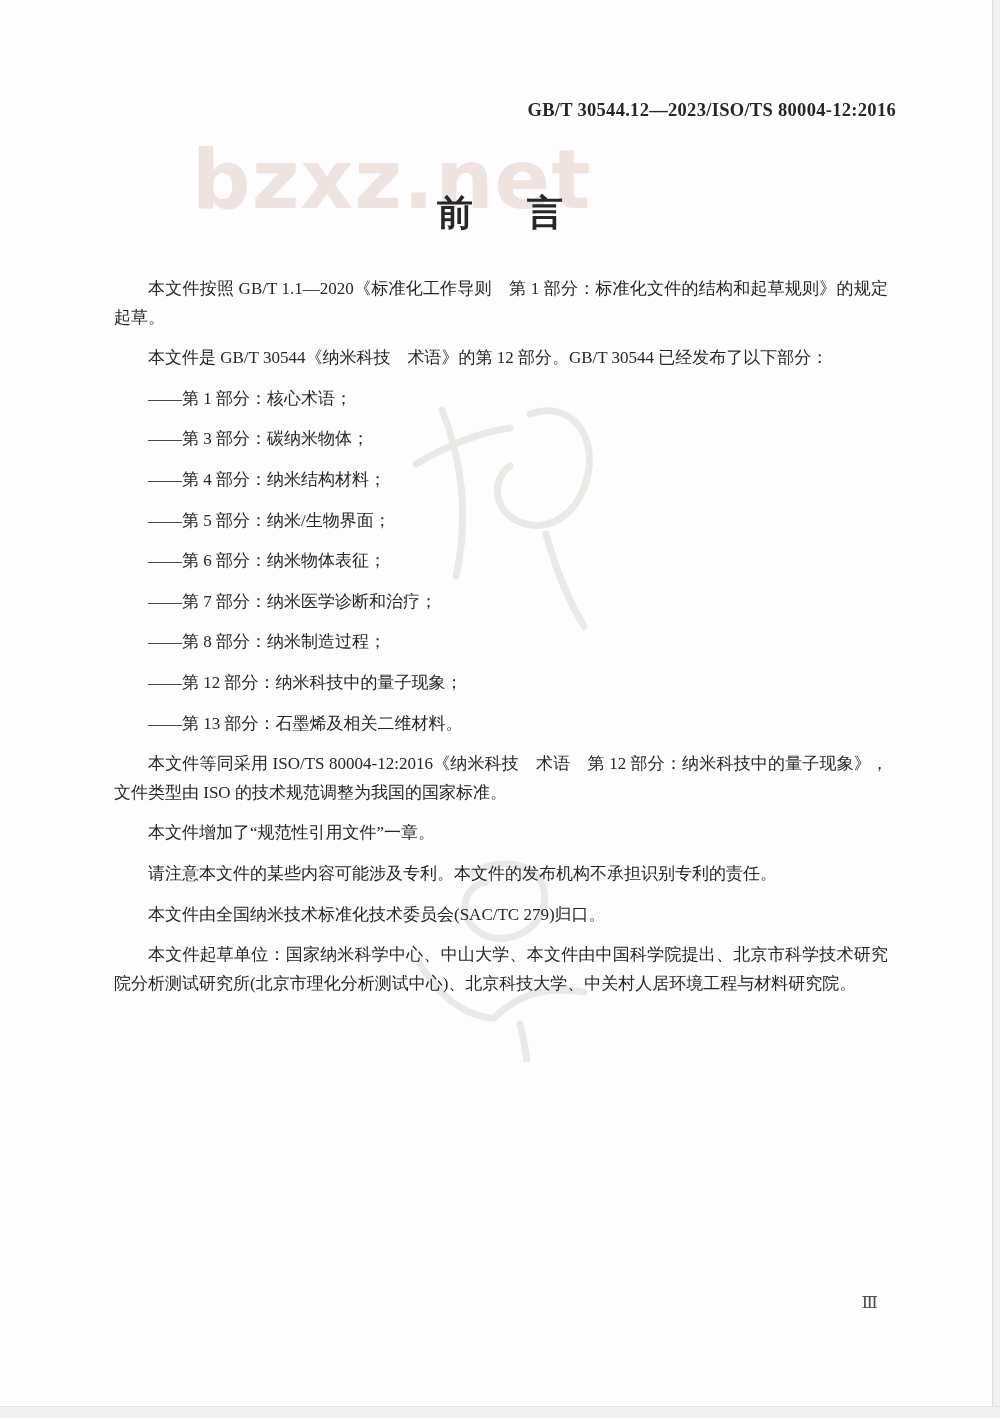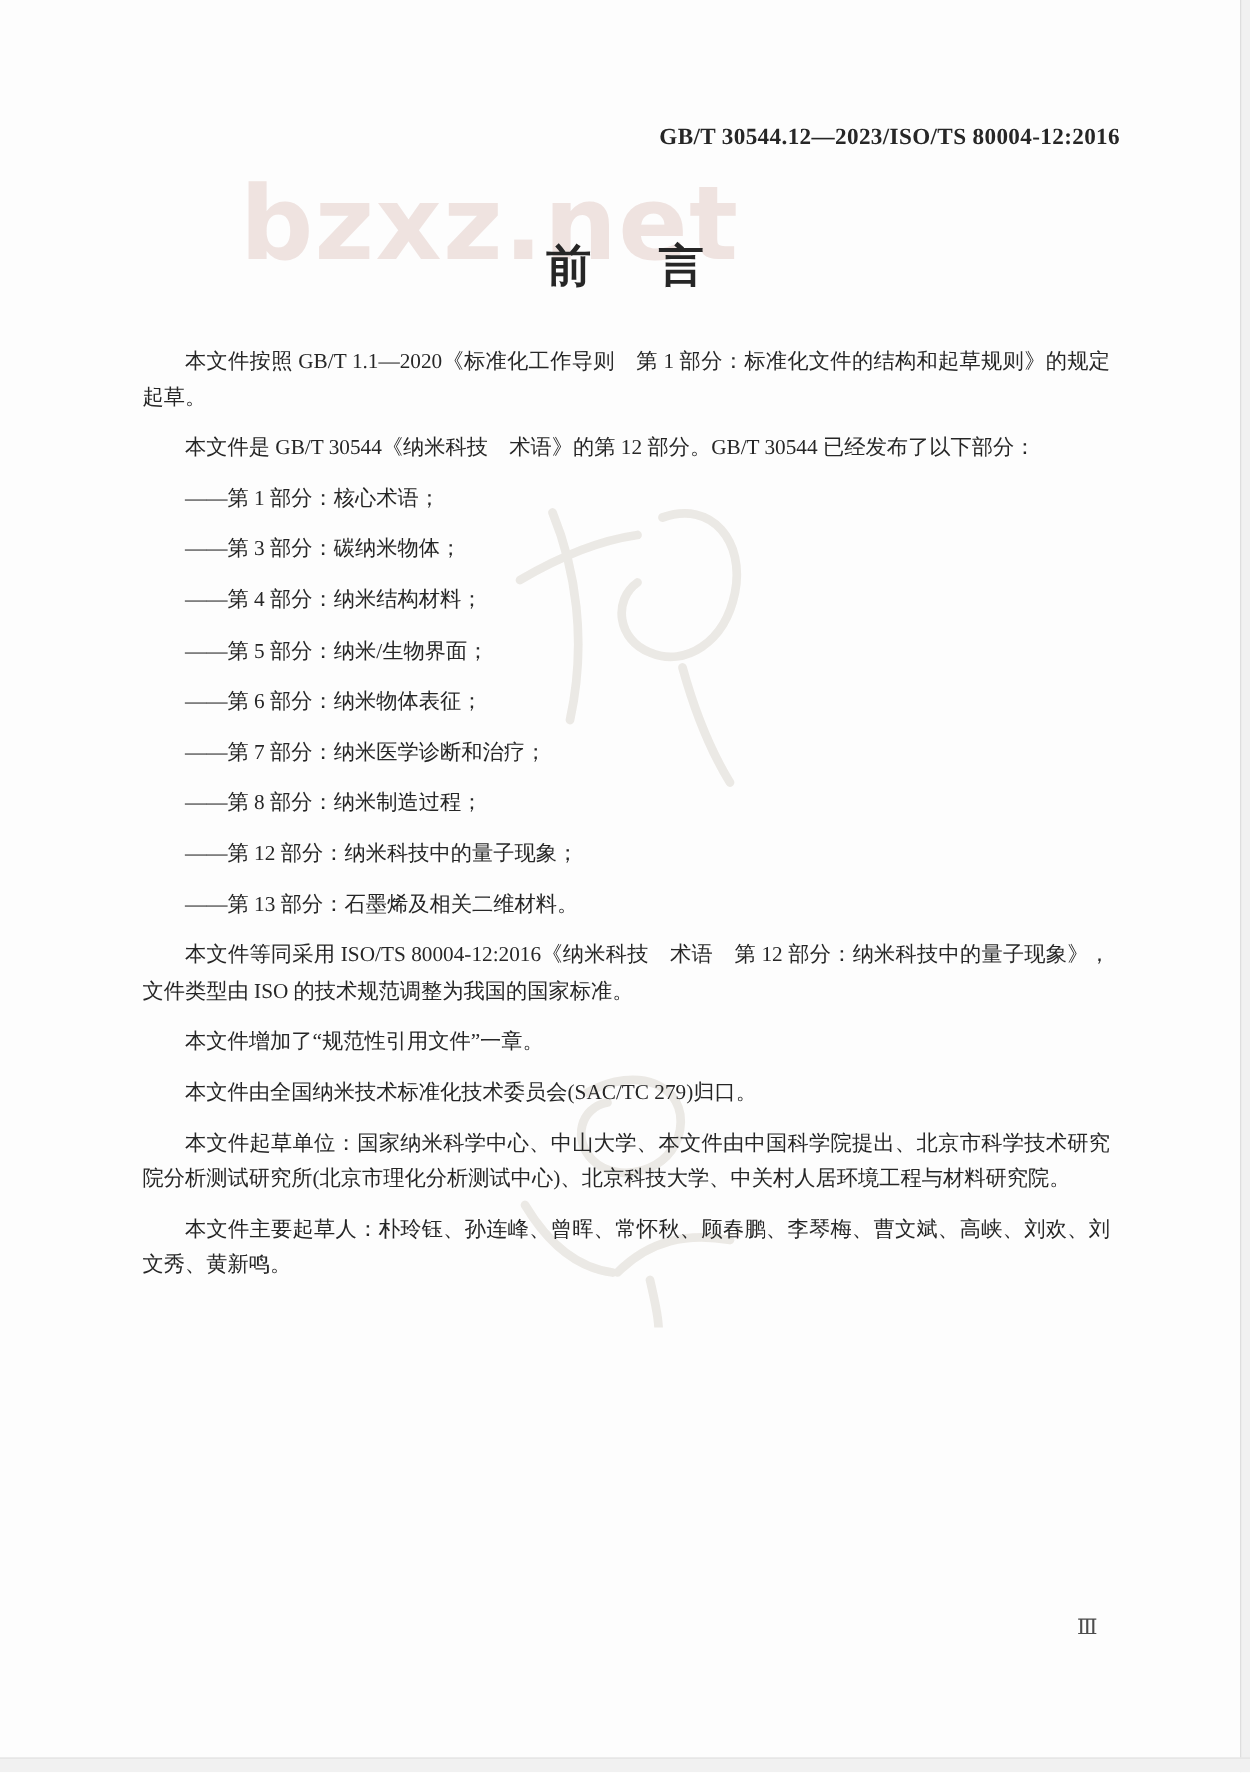--- a/index.html
+++ b/index.html
@@ -77,23 +77,23 @@
     <p>——第 3 部分：碳纳米物体；</p>
     <p>——第 4 部分：纳米结构材料；</p>
     <p>——第 5 部分：纳米/生物界面；</p>
     <p>——第 6 部分：纳米物体表征；</p>
     <p>——第 7 部分：纳米医学诊断和治疗；</p>
     <p>——第 8 部分：纳米制造过程；</p>
     <p>——第 12 部分：纳米科技中的量子现象；</p>
     <p>——第 13 部分：石墨烯及相关二维材料。</p>
     <p>本文件等同采用 ISO/TS 80004-12:2016《纳米科技　术语　第 12 部分：纳米科技中的量子现象》，文件类型由 ISO 的技术规范调整为我国的国家标准。</p>
     <p>本文件增加了“规范性引用文件”一章。</p>
+    <p>请注意本文件的某些内容可能涉及专利。本文件的发布机构不承担识别专利的责任。</p>
     <p>本文件由全国纳米技术标准化技术委员会(SAC/TC 279)归口。</p>
     <p>本文件起草单位：国家纳米科学中心、中山大学、本文件由中国科学院提出、北京市科学技术研究院分析测试研究所(北京市理化分析测试中心)、北京科技大学、中关村人居环境工程与材料研究院。</p>
-    <p>本文件主要起草人：朴玲钰、孙连峰、曾晖、常怀秋、顾春鹏、李琴梅、曹文斌、高峡、刘欢、刘文秀、黄新鸣。</p>
   </main>
 
   <div class="page-number">Ⅲ</div>
 
   <div class="right-edge"></div>
   <div class="bottom-edge"></div>
 
 </div>
 
 </body></html>

